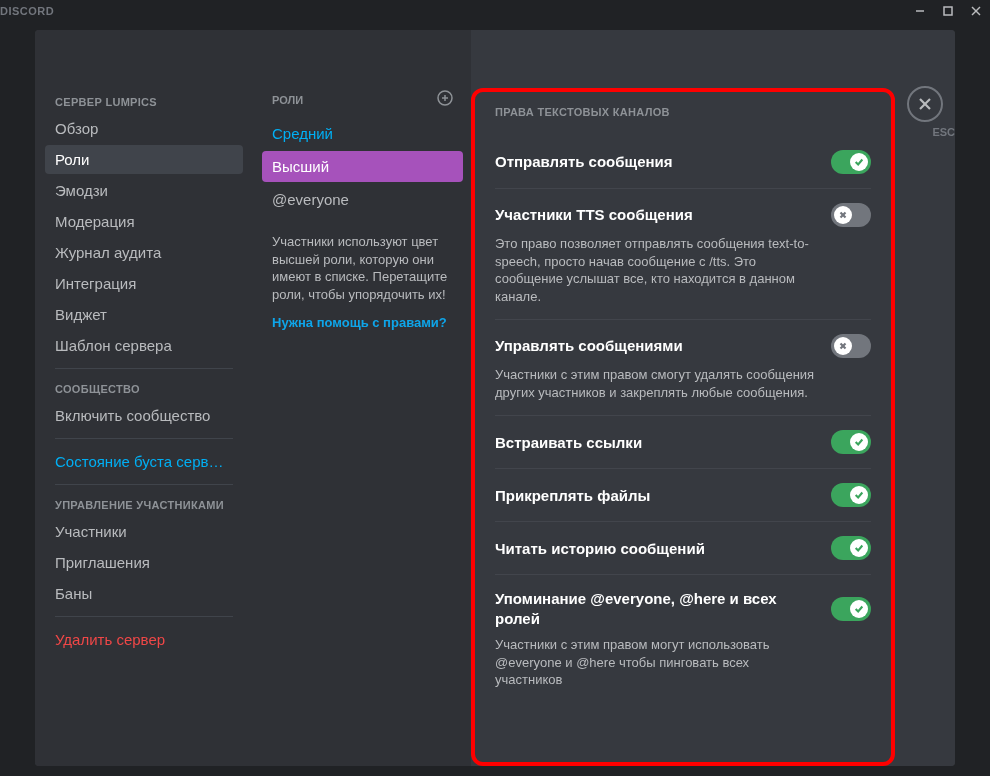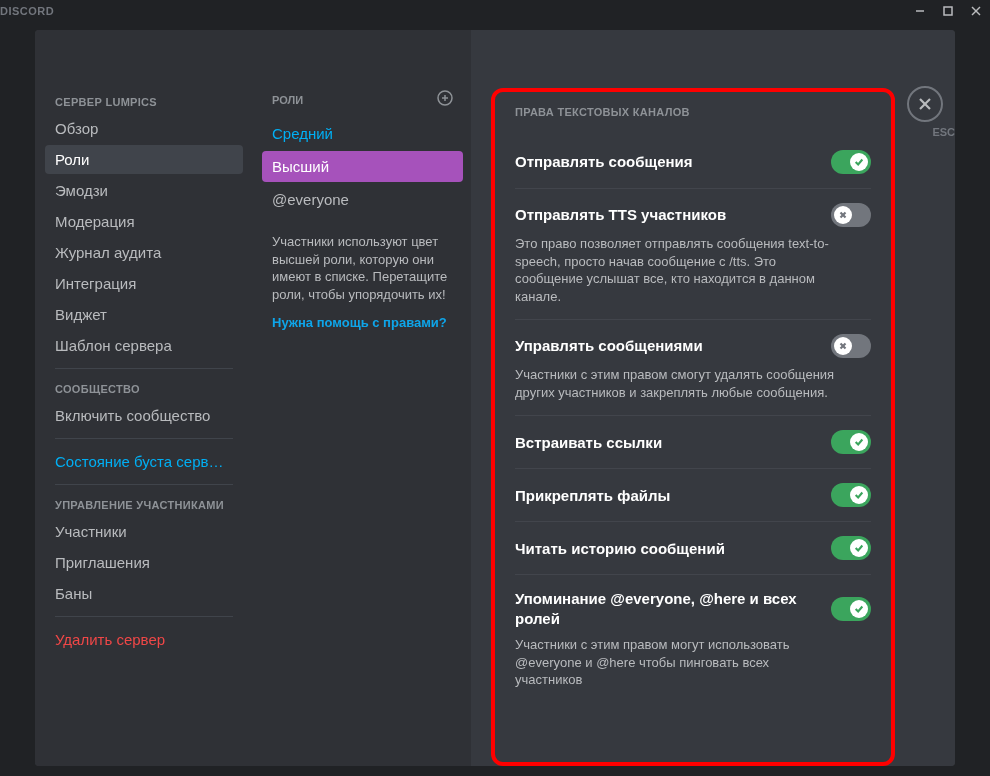--- a/index.html
+++ b/index.html
@@ -25,21 +25,21 @@
 .roles-header { display: flex; align-items: center; justify-content: space-between; padding: 0 10px 8px 10px; }
 .roles-header-title { color: #8e9297; font-size: 11px; font-weight: 700; text-transform: uppercase; }
 .add-role { color: #8e9297; cursor: pointer; font-size: 16px; }
 .role-item { padding: 7px 10px; border-radius: 4px; font-size: 15px; cursor: pointer; margin-bottom: 2px; }
 .role-blue { color: #00aff4; }
 .role-purple { color: #fff; background: #a652bb; }
 .role-everyone { color: #b9bbbe; }
 .roles-hint { color: #b9bbbe; font-size: 13px; line-height: 1.35; padding: 16px 10px 0 10px; }
 .roles-help { color: #0ea5e9; font-size: 13px; padding: 12px 10px; cursor: pointer; font-weight: bold; }
 
-.content-area { flex: 1; background: #36393f; position: relative; padding: 22px 0 0 0; overflow: hidden; margin-left: 20px; }
+.content-area { flex: 1; background: #36393f; position: relative; padding: 22px 0 0 0; overflow: hidden; }
 .perm-panel { position: absolute; left: 0; right: 60px; top: 58px; bottom: 0; border: 4px solid #ff0000; border-radius: 12px; padding: 14px 20px 10px 20px; overflow: hidden; }
 .perm-section-title { color: #8e9297; font-size: 11px; font-weight: 700; text-transform: uppercase; margin-bottom: 18px; letter-spacing: 0.3px; }
 .perm-row { padding: 14px 0; border-bottom: 1px solid rgba(79,84,92,0.48); }
 .perm-row:last-child { border-bottom: none; }
 .perm-head { display: flex; align-items: center; justify-content: space-between; gap: 16px; }
 .perm-label { color: #fff; font-size: 15px; font-weight: 600; flex: 1; line-height: 1.3; }
 .perm-desc { color: #b9bbbe; font-size: 13px; line-height: 1.35; margin-top: 8px; max-width: 320px; }
 
 .toggle { width: 40px; height: 24px; border-radius: 12px; position: relative; flex-shrink: 0; cursor: pointer; }
 .toggle.on { background: #3ba55d; }
@@ -135,21 +135,21 @@
                 <div class="toggle-knob">
                   <svg viewBox="0 0 12 12">
                     <polyline points="2,6 5,9 10,3"></polyline>
                   </svg>
                 </div>
               </div>
             </div>
           </div>
           <div class="perm-row">
             <div class="perm-head">
-              <div class="perm-label">Отправлять TTS участников</div>
+              <div class="perm-label">Участники TTS сообщения</div>
               <div class="toggle off">
                 <div class="toggle-knob">
                   <svg viewBox="0 0 12 12">
                     <line x1="3" y1="3" x2="9" y2="9"></line>
                     <line x1="9" y1="3" x2="3" y2="9"></line>
                   </svg>
                 </div>
               </div>
             </div>
             <div class="perm-desc">Это право позволяет отправлять сообщения text-to-speech, просто начав сообщение с /tts. Это сообщение услышат все, кто находится в данном канале.</div>

